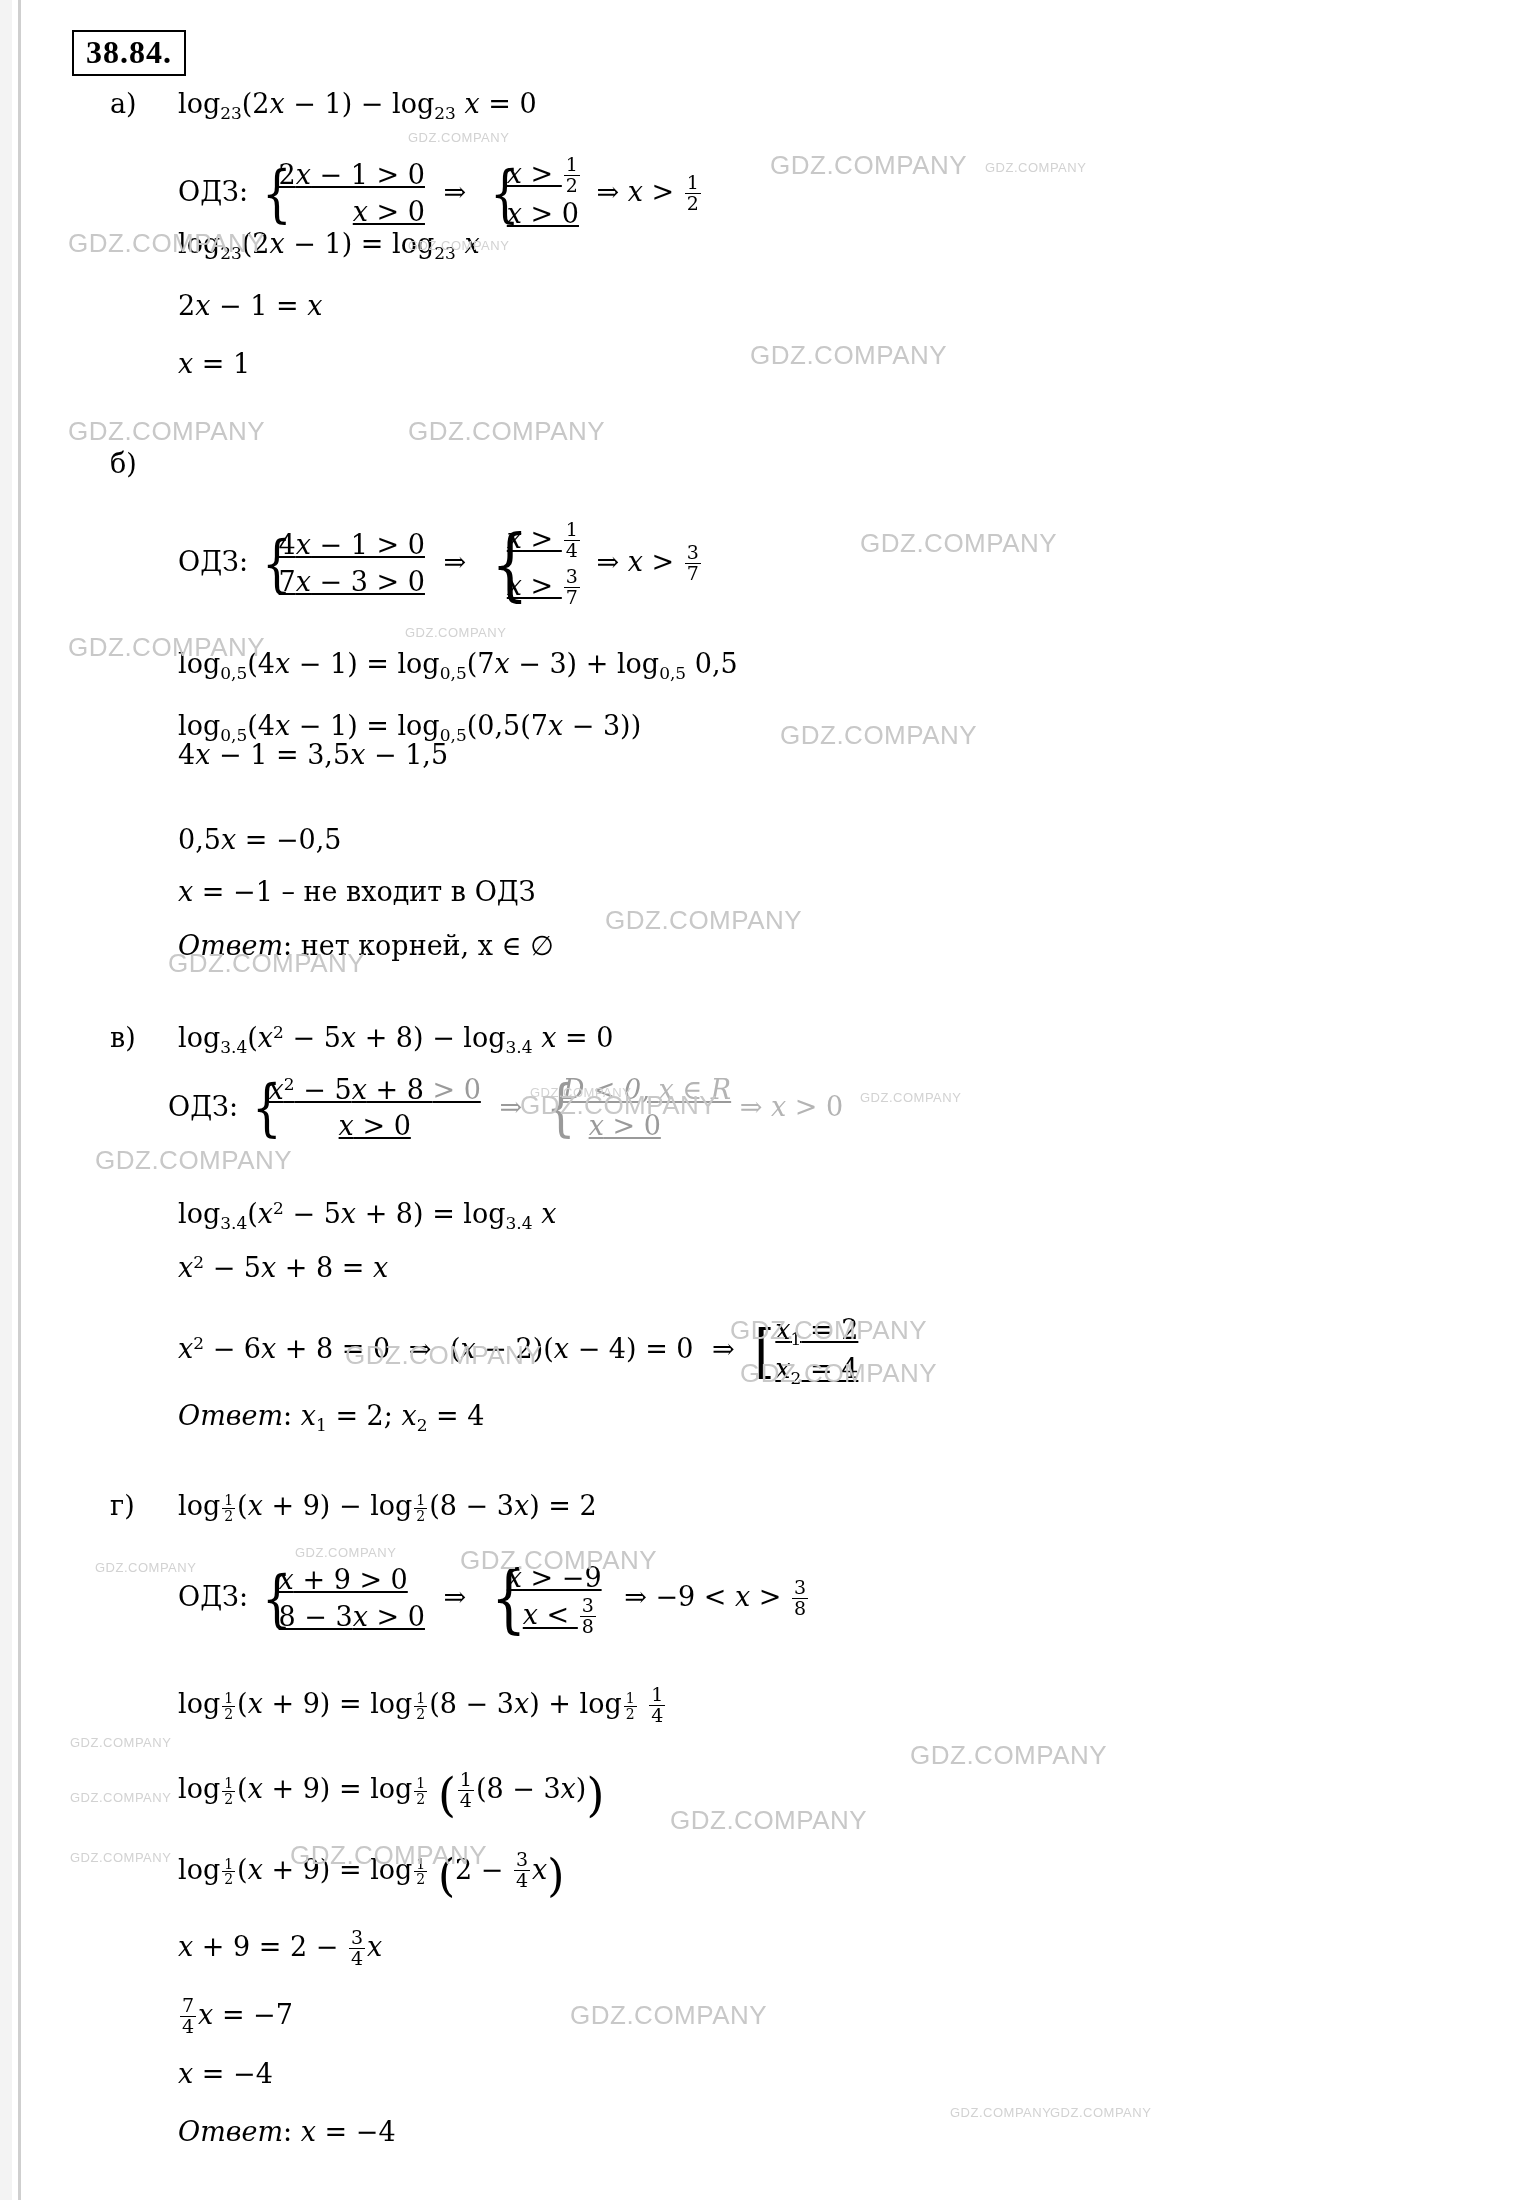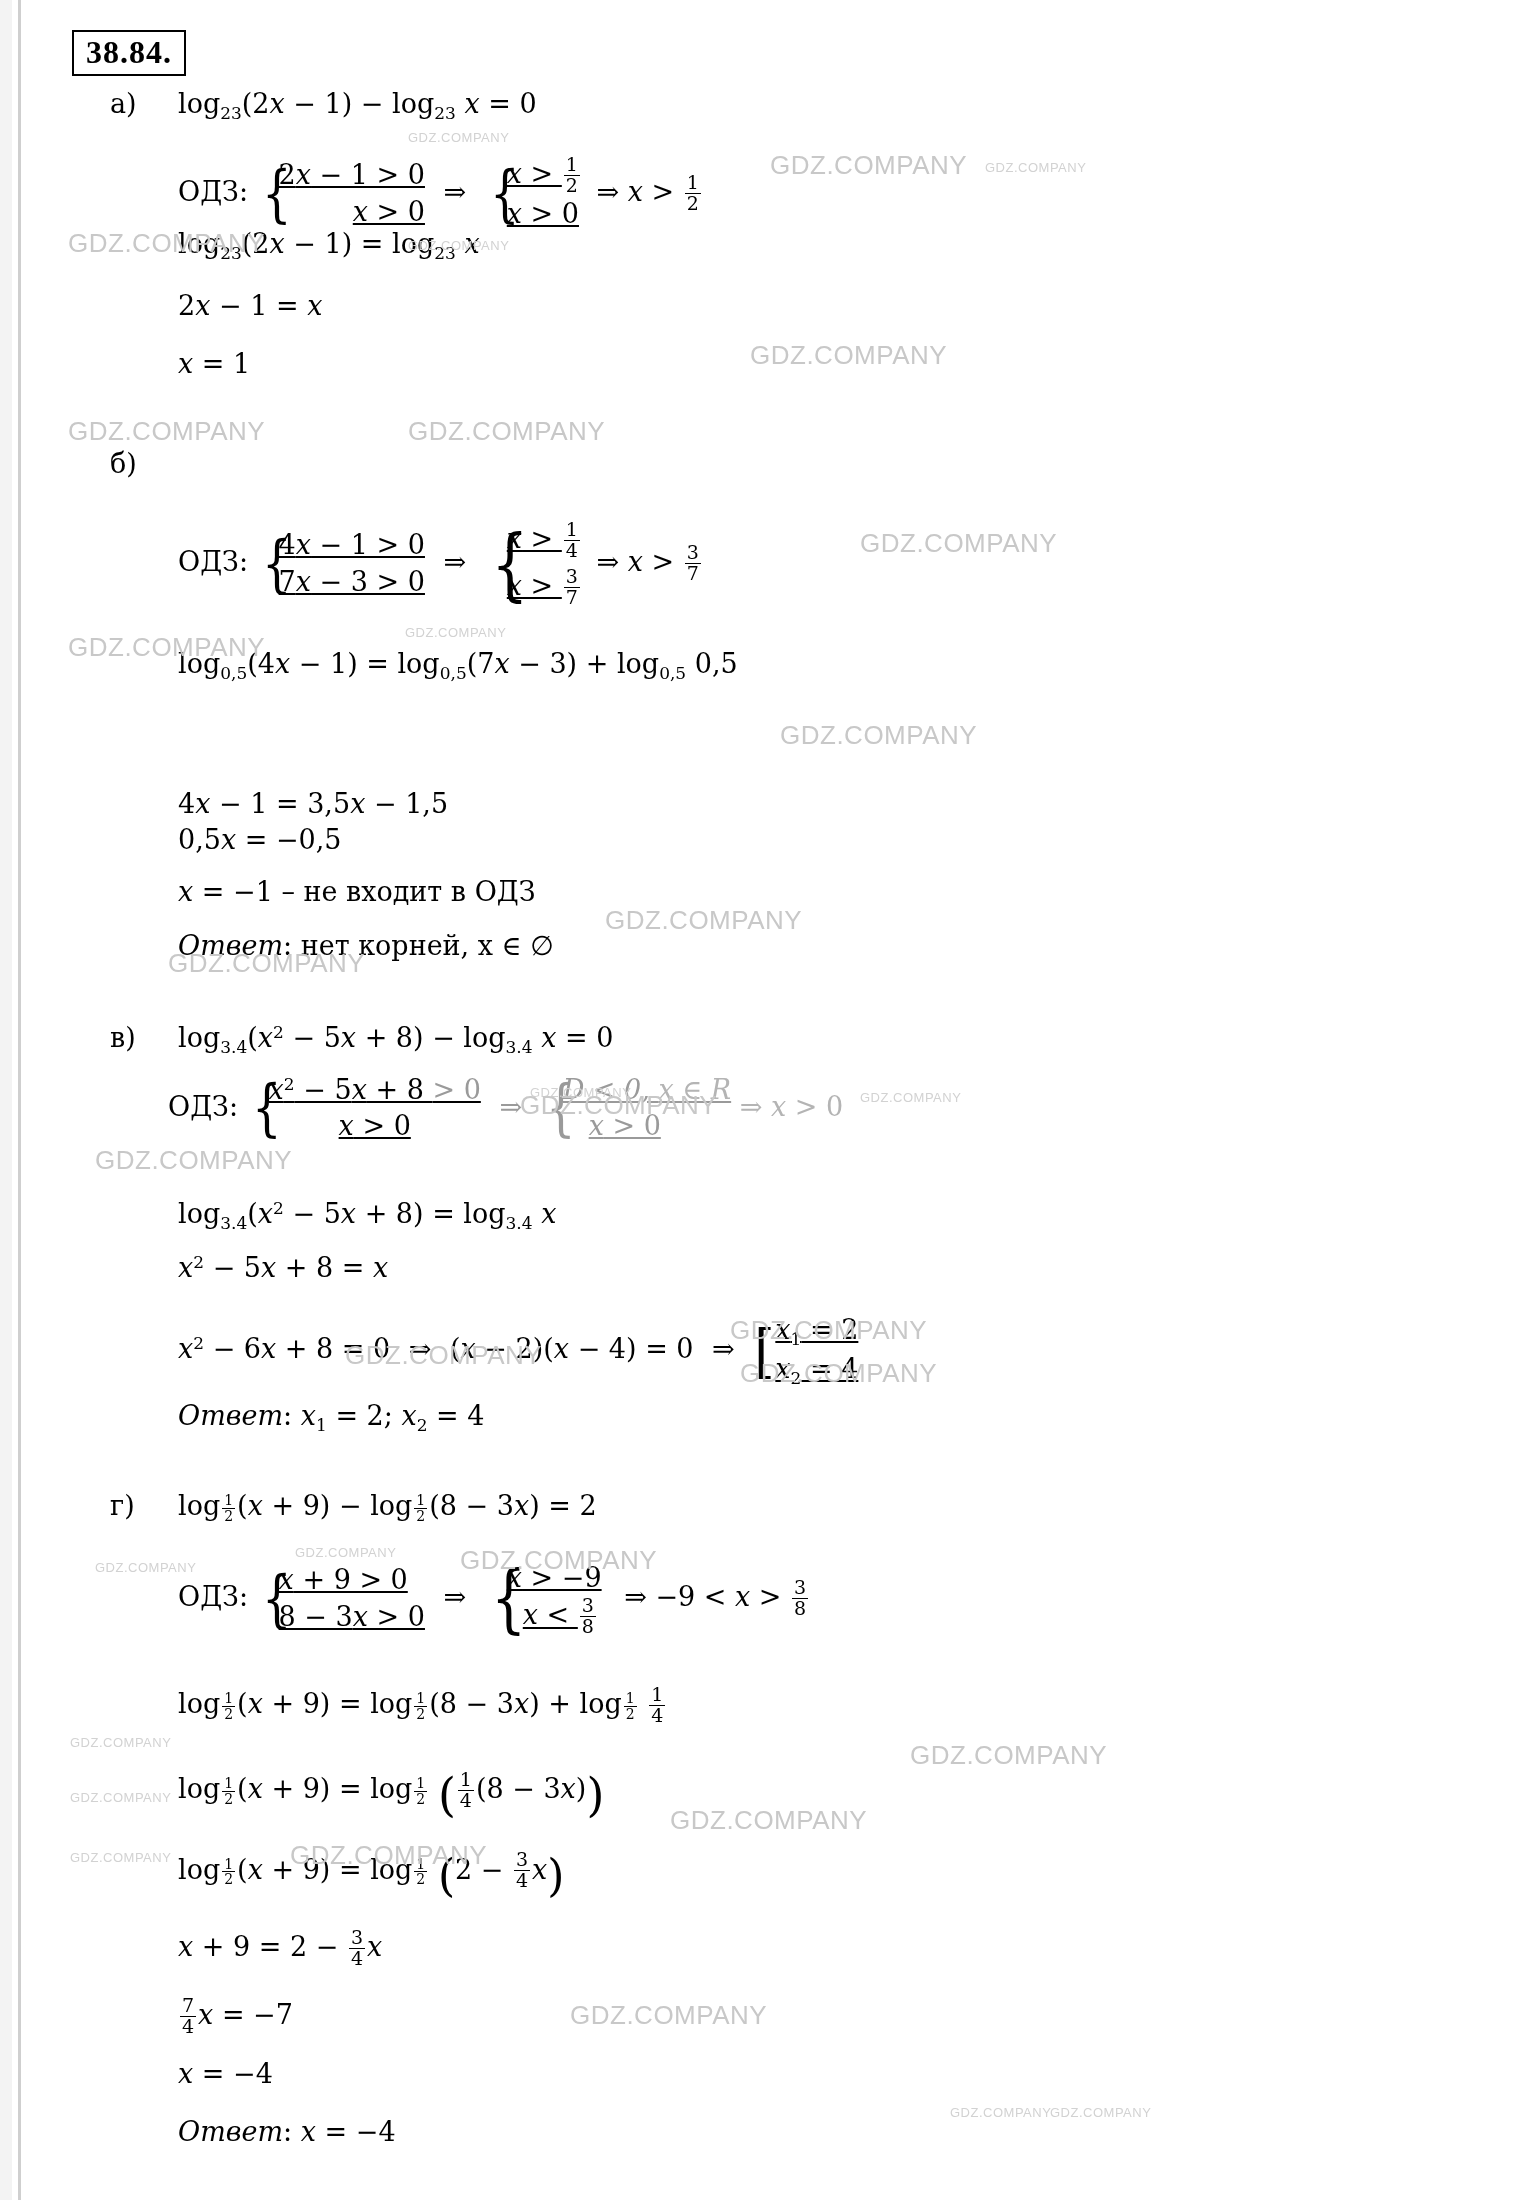--- a/index.html
+++ b/index.html
@@ -199,21 +199,24 @@
         <span class="row"><span class="it">x</span> &gt; <span class="frac"><span class="num">1</span><span class="den">4</span></span></span>
         <span class="row" style="margin-top:6px;"><span class="it">x</span> &gt; <span class="frac"><span class="num">3</span><span class="den">7</span></span></span>
       </span>
     </span>
     <span style="margin-left:6px;">⇒ <span class="it">x</span> &gt; <span class="frac"><span class="num">3</span><span class="den">7</span></span></span>
   </div>
 
   <div class="m" style="left:178px; top:648px;">
     log<span class="sub">0,5</span>(4<span class="it">x</span> − 1) = log<span class="sub">0,5</span>(7<span class="it">x</span> − 3) + log<span class="sub">0,5</span> 0,5
   </div>
-  <div class="m" style="left:178px; top:788px;">
+  <div class="m" style="left:178px; top:710px;">
+    log<span class="sub">0,5</span>(4<span class="it">x</span> − 1) = log<span class="sub">0,5</span>(0,5(7<span class="it">x</span> − 3))
+  </div>
+  <div class="m" style="left:178px; top:739px;">
     4<span class="it">x</span> − 1 = 3,5<span class="it">x</span> − 1,5
   </div>
   <div class="m" style="left:178px; top:824px;">
     0,5<span class="it">x</span> = −0,5
   </div>
   <div class="m" style="left:178px; top:876px;">
     <span class="it">x</span> = −1 – не входит в ОДЗ
   </div>
   <div class="m" style="left:178px; top:930px;">
     <span class="it">Ответ</span><span>: нет корней, x ∈ ∅</span>

